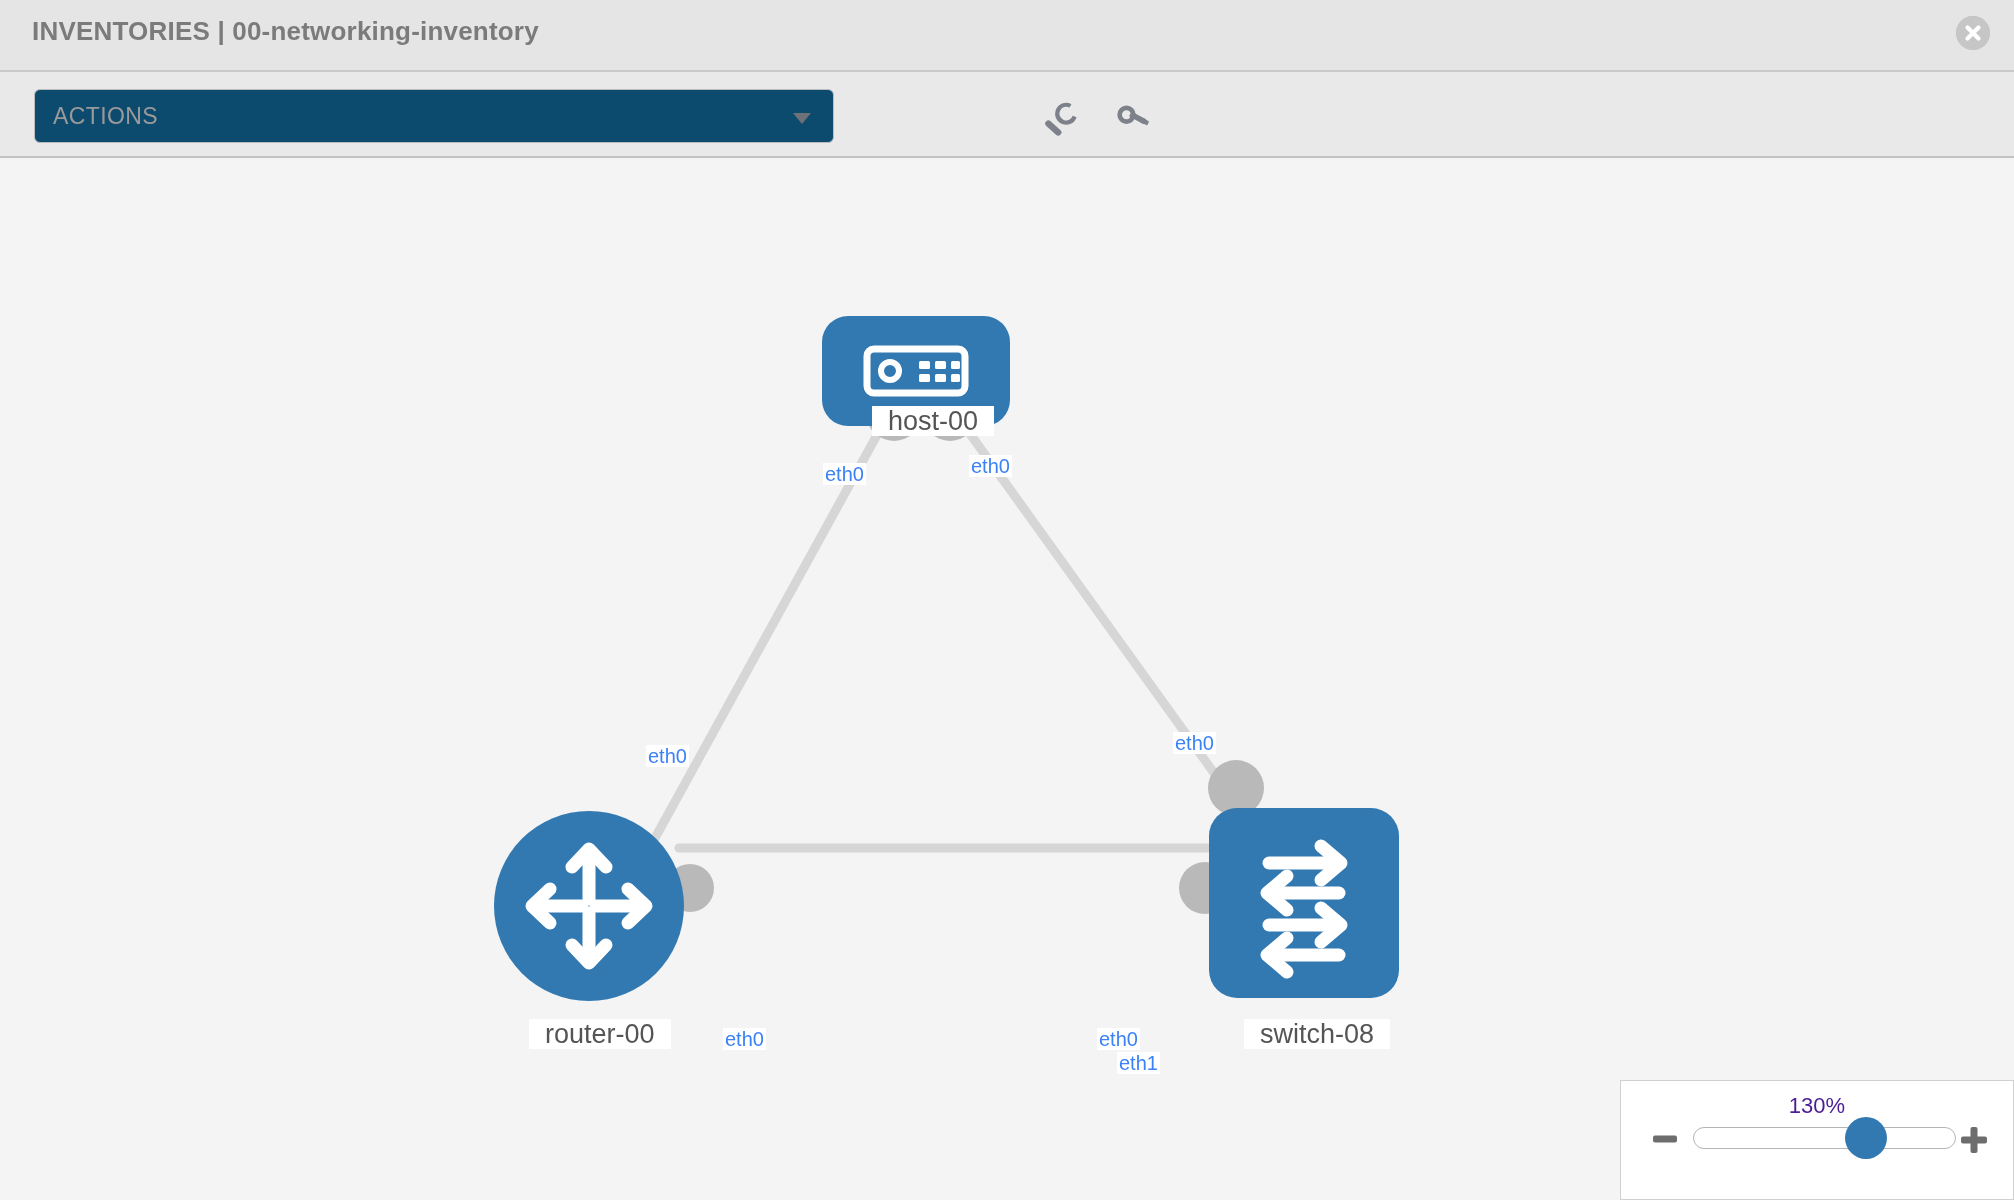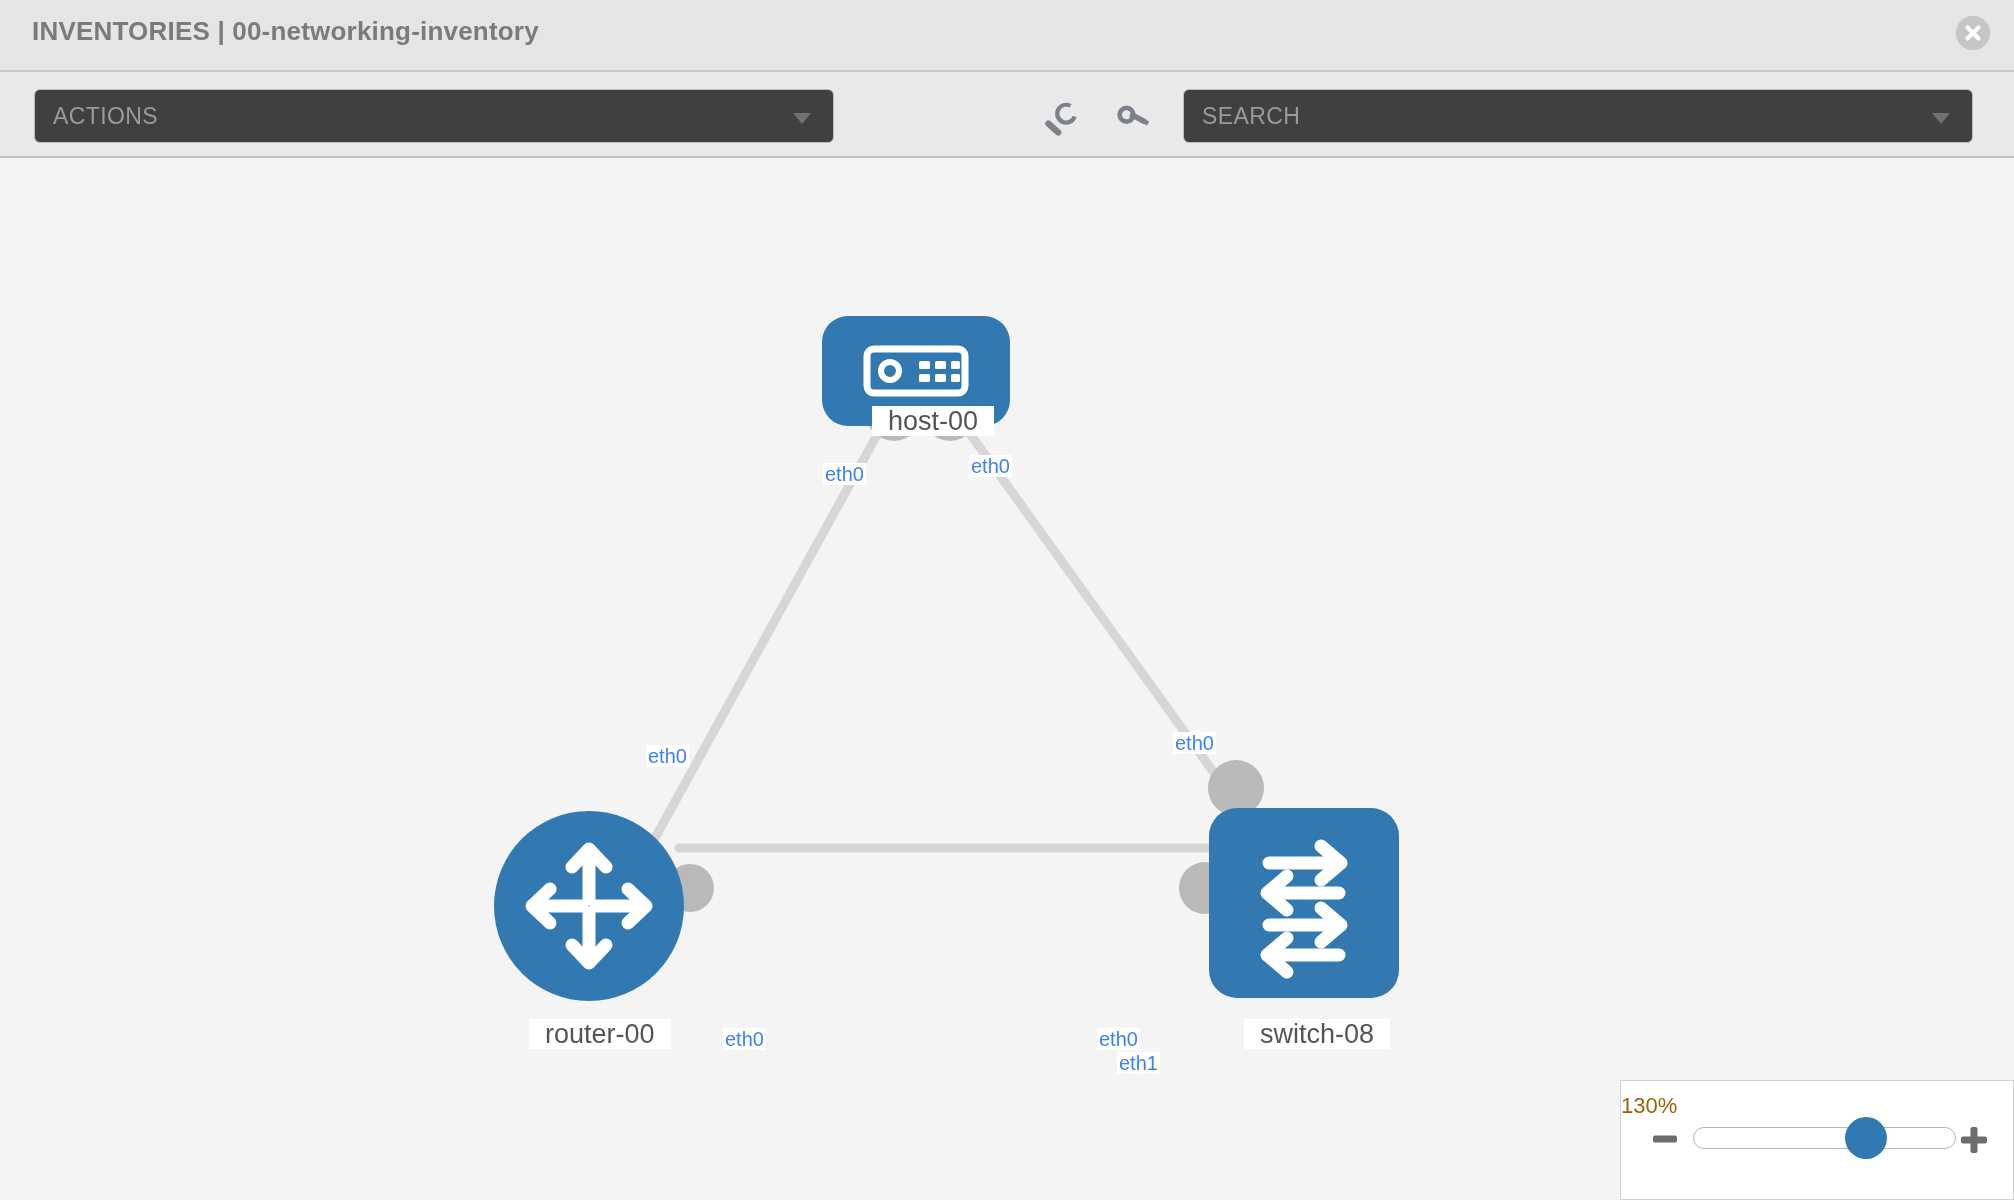--- a/index.html
+++ b/index.html
@@ -53,21 +53,21 @@
     width: 2014px;
     height: 88px;
     background: #e9e9e9;
     border-top: 2px solid #c9c9c9;
     border-bottom: 2px solid #c2c2c2;
     box-sizing: border-box;
   }
   .select-box {
     position: absolute;
     box-sizing: border-box;
-    background: #404040;
+    background: #0c4a6e;
     border: 1px solid #bdbdbd;
     border-radius: 6px;
     height: 54px;
   }
   .select-box .sel-label {
     position: absolute;
     left: 18px;
     top: 13px;
     font-size: 23px;
     color: #9a9a9a;
@@ -156,22 +156,23 @@
     width: 394px;
     height: 120px;
     background: #ffffff;
     border: 1px solid #d0d0d0;
     box-sizing: border-box;
   }
   .zoom-value {
     position: absolute;
     left: 0; right: 0;
     top: 12px;
+    text-align: center;
     font-size: 22px;
-    color: #a16207;
+    color: #4c1d95;
   }
   .zoom-minus, .zoom-plus {
     position: absolute;
     top: 44px;
     color: #6d6d6d;
     cursor: pointer;
     line-height: 0;
   }
   .zoom-minus { left: 30px; }
   .zoom-plus  { right: 24px; }
@@ -230,24 +231,20 @@
   <div class="tool-icon" id="key-btn">
     <svg width="40" height="36" viewBox="0 0 40 36" aria-hidden="true">
       <g fill="#7d8189">
         <path d="M14.5 5.5 a9.2 9.2 0 1 0 0 18.4 a9.2 9.2 0 1 0 0 -18.4 z M14.5 10.2 a4.5 4.5 0 1 1 0 9.0 a4.5 4.5 0 1 1 0 -9.0 z"></path>
         <rect x="19.5" y="11.6" width="17" height="5.4" rx="1" transform="rotate(28 19.5 11.6)"></rect>
         <rect x="30.0" y="17.6" width="8.2" height="4.6" rx="1" transform="rotate(28 30.0 17.6)"></rect>
       </g>
     </svg>
   </div>
 
-  <div class="select-box" id="search-select" title="SEARCH">
-    <span class="sel-label">SEARCH</span>
-    <span class="caret"></span>
-  </div>
 
 </div>
 
 <div class="canvas">
 
   <svg class="topology" viewBox="0 0 2014 1042" aria-hidden="true">
 
     <g stroke="#d6d6d6" stroke-width="9" fill="none" stroke-linecap="round">
       <line x1="893" y1="248" x2="644" y2="700"></line>
       <line x1="950" y1="248" x2="1232" y2="640"></line>

